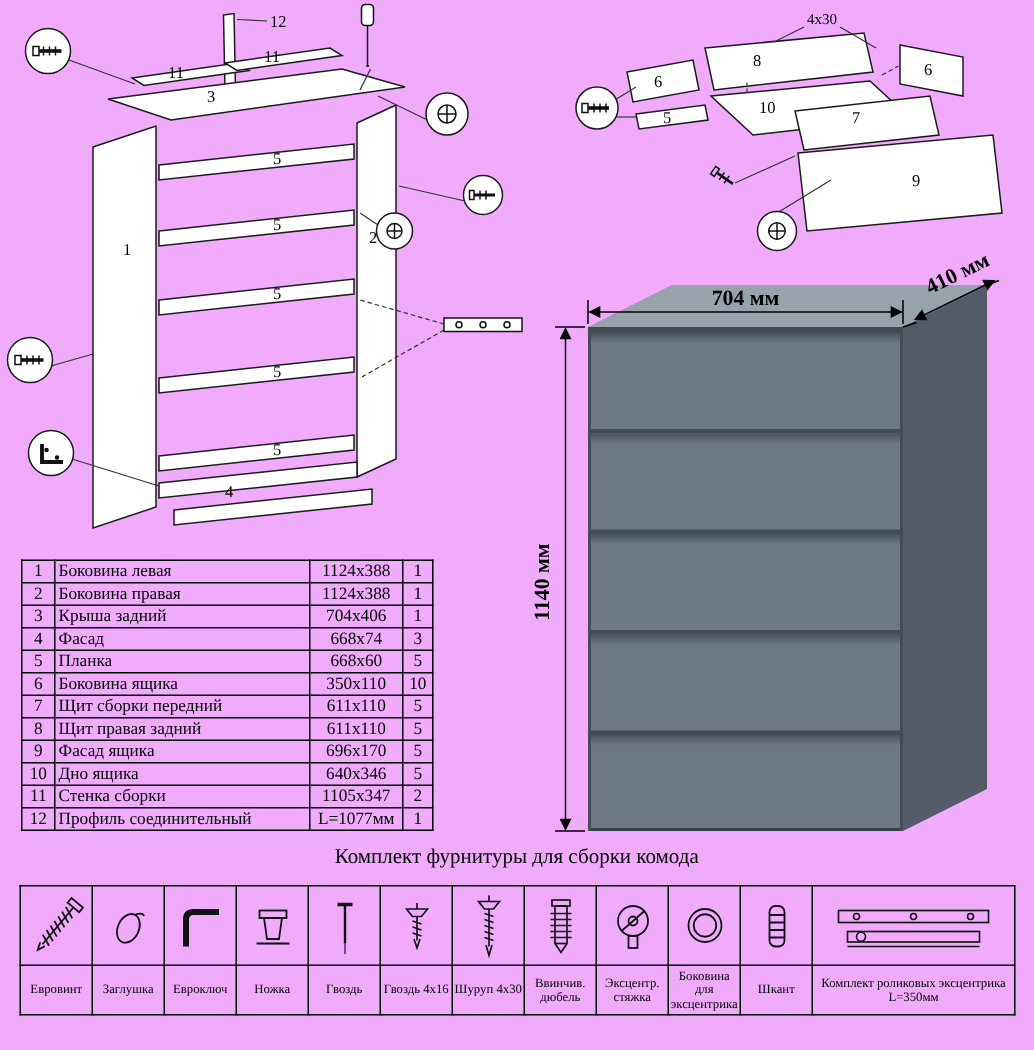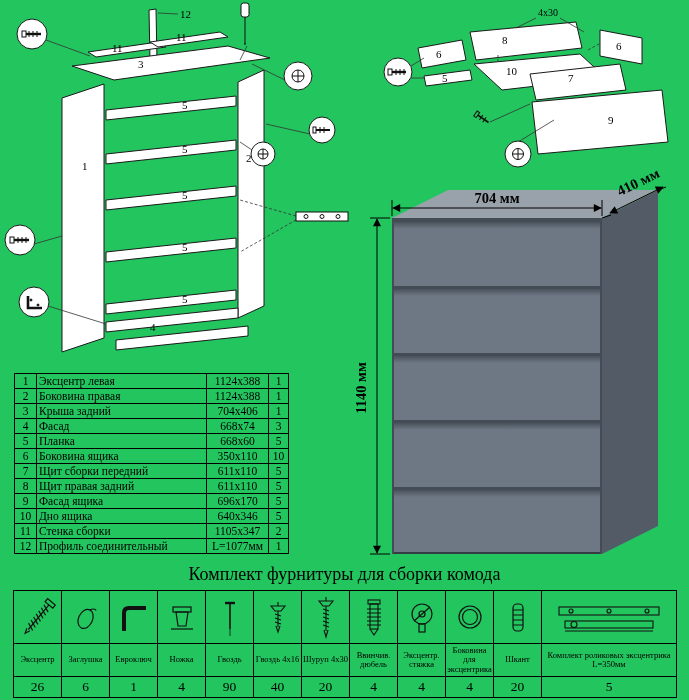--- a/index.html
+++ b/index.html
@@ -1,34 +1,34 @@
 <!DOCTYPE html>
 <html><head>
 <meta charset="utf-8">
 <style>
   html,body{margin:0;padding:0;background:#fff}
-  .sheet{position:relative;width:689px;height:700px;background:#22c55e;overflow:hidden;
+  .sheet{position:relative;width:689px;height:700px;background:#f0abfc;overflow:hidden;
          font-family:"Liberation Serif",serif;color:#000}
   svg{display:block}
   svg text{font-family:"Liberation Serif",serif;fill:#000}
   .dlab{font-size:11px}
   .dlab-sm{font-size:10px}
   .dim{font-size:14.5px;font-weight:bold}
 
   .diag-left{position:absolute;left:0;top:0}
   .diag-right{position:absolute;left:378px;top:2px}
   .dresser{position:absolute;left:350px;top:166px}
 
   table{border-collapse:collapse;table-layout:fixed}
   .parts{position:absolute;left:14px;top:373px;width:274px;font-size:11.5px}
   .parts td{border:1px solid #000;height:14px;padding:0 2px;line-height:1.05;
             white-space:nowrap;overflow:hidden}
   .parts td.c{text-align:center}
 
-  .hw-title{position:absolute;left:0;top:564px;width:689px;text-align:center;font-size:18px}
+  .hw-title{position:absolute;left:0;top:564px;width:689px;text-align:center;font-size:14px}
 
   .hw{position:absolute;left:13px;top:590px;width:663px}
   .hw td{border:1px solid #000;text-align:center;vertical-align:middle;padding:0;overflow:hidden}
   .hw .icon-row td{height:52px}
   .hw .name-row td{height:30px;font-size:8.5px;line-height:1.1;padding:1px;vertical-align:middle}
   .hw .qty-row td{height:20px;font-size:13.5px}
   .hwicon{margin:2px auto 0}
 </style>
 </head>
 <body>
@@ -246,21 +246,21 @@
   <table class="parts">
     <colgroup>
         <col style="width:22px">
         <col style="width:170px">
         <col style="width:62px">
         <col style="width:20px">
       </colgroup>
     <tbody>
       <tr>
         <td class="c">1</td>
-        <td>Эксцентр левая</td>
+        <td>Боковина левая</td>
         <td class="c">1124x388</td>
         <td class="c">1</td>
       </tr>
       <tr>
         <td class="c">2</td>
         <td>Боковина правая</td>
         <td class="c">1124x388</td>
         <td class="c">1</td>
       </tr>
       <tr>
@@ -452,43 +452,29 @@
                 <circle cx="56" cy="16" r="2"></circle>
                 <circle cx="94" cy="16" r="2"></circle>
               <rect x="12" y="26" width="88" height="7"></rect>
               <circle cx="21" cy="29.5" r="3"></circle>
               <line x1="12" y1="36" x2="100" y2="36"></line>
             </g>
           </svg>
         </td>
       </tr>
       <tr class="name-row">
-        <td>Эксцентр</td>
+        <td>Евровинт</td>
         <td>Заглушка</td>
         <td>Евроключ</td>
         <td>Ножка</td>
         <td>Гвоздь</td>
         <td>Гвоздь 4x16</td>
         <td>Шуруп 4x30</td>
         <td>Ввинчив. дюбель</td>
         <td>Эксцентр. стяжка</td>
         <td>Боковина для эксцентрика</td>
         <td>Шкант</td>
         <td>Комплект роликовых эксцентрика L=350мм</td>
       </tr>
-      <tr class="qty-row">
-        <td>26</td>
-        <td>6</td>
-        <td>1</td>
-        <td>4</td>
-        <td>90</td>
-        <td>40</td>
-        <td>20</td>
-        <td>4</td>
-        <td>4</td>
-        <td>4</td>
-        <td>20</td>
-        <td>5</td>
-      </tr>
     </tbody>
   </table>
 
 </div>
 
 </body></html>

